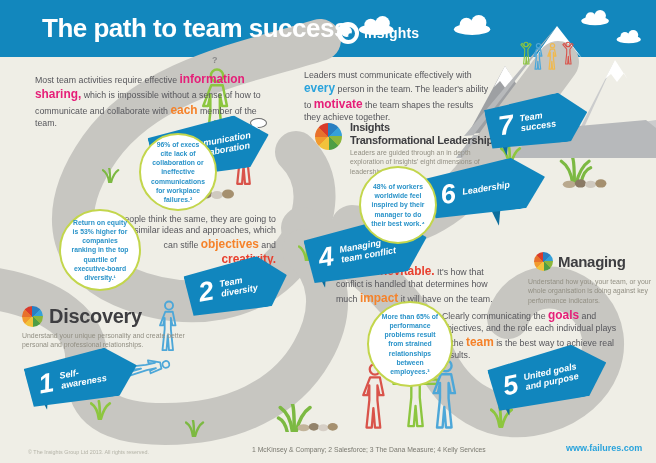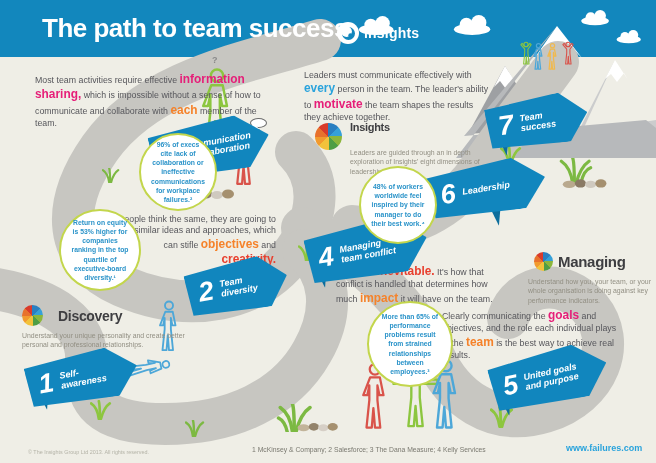--- a/index.html
+++ b/index.html
@@ -266,27 +266,28 @@
   <div class="para" style="left:35px;top:72px;width:238px"><span>Most team activities require effective </span><span class="hl-pink">information sharing,</span><span> which is impossible without a sense of how to communicate and collaborate with </span><span class="hl-orange">each</span><span> member of the team.</span></div>
   <div class="para" style="left:304px;top:70px;width:186px"><span>Leaders must communicate effectively with </span><span class="hl-blue">every</span><span> person in the team. The leader's ability to </span><span class="hl-pink">motivate</span><span> the team shapes the results they achieve together.</span></div>
   <div class="para" style="left:108px;top:214px;width:168px;text-align:right"><span>If people think the same, they are going to have similar ideas and approaches, which can stifle </span><span class="hl-orange">objectives</span><span> and </span><span class="hl-red">creativity.</span></div>
   <div class="para" style="left:336px;top:264px;width:172px"><span>Conflict is </span><span class="hl-red">inevitable.</span><span> It's how that conflict is handled that determines how much </span><span class="hl-orange">impact</span><span> it will have on the team.</span></div>
   <div class="para" style="left:442px;top:308px;width:178px"><span>Clearly communicating the </span><span class="hl-pink">goals</span><span> and objectives, and the role each individual plays in the </span><span class="hl-orange">team</span><span> is the best way to achieve real results.</span></div>
 
   <div class="abs" style="left:315px;top:121px;z-index:4;display:flex">
     <div class="wheel" style="width:27px;height:27px;margin-top:2px"></div>
     <div style="margin-left:8px">
       <div class="sec-title" style="font-size:11px;line-height:1.15">Insights</div>
+      <div class="sec-title" style="font-size:11px;line-height:1.15">Transformational Leadership</div>
     </div>
   </div>
   <div class="sec-desc" style="left:350px;top:148px;width:138px">Leaders are guided through an in depth exploration of Insights' eight dimensions of leadership.</div>
 
   <div class="abs" style="left:22px;top:305px;z-index:4;display:flex;align-items:center">
     <div class="wheel" style="width:21px;height:21px"></div>
-    <div class="sec-title" style="font-size:14px;margin-left:15px">Discovery</div>
+    <div class="sec-title" style="font-size:20px;margin-left:6px">Discovery</div>
   </div>
   <div class="sec-desc" style="left:22px;top:331px;width:165px">Understand your unique personality and create better personal and professional relationships.</div>
 
   <div class="abs" style="left:534px;top:252px;z-index:4;display:flex;align-items:center">
     <div class="wheel" style="width:19px;height:19px"></div>
     <div class="sec-title" style="font-size:15px;margin-left:5px">Managing</div>
   </div>
   <div class="sec-desc" style="left:528px;top:277px;width:126px">Understand how you, your team, or your whole organisation is doing against key performance indicators.</div>
 
   <div class="btail" style="left:40px;top:392px;transform:rotate(-10deg)"></div>

